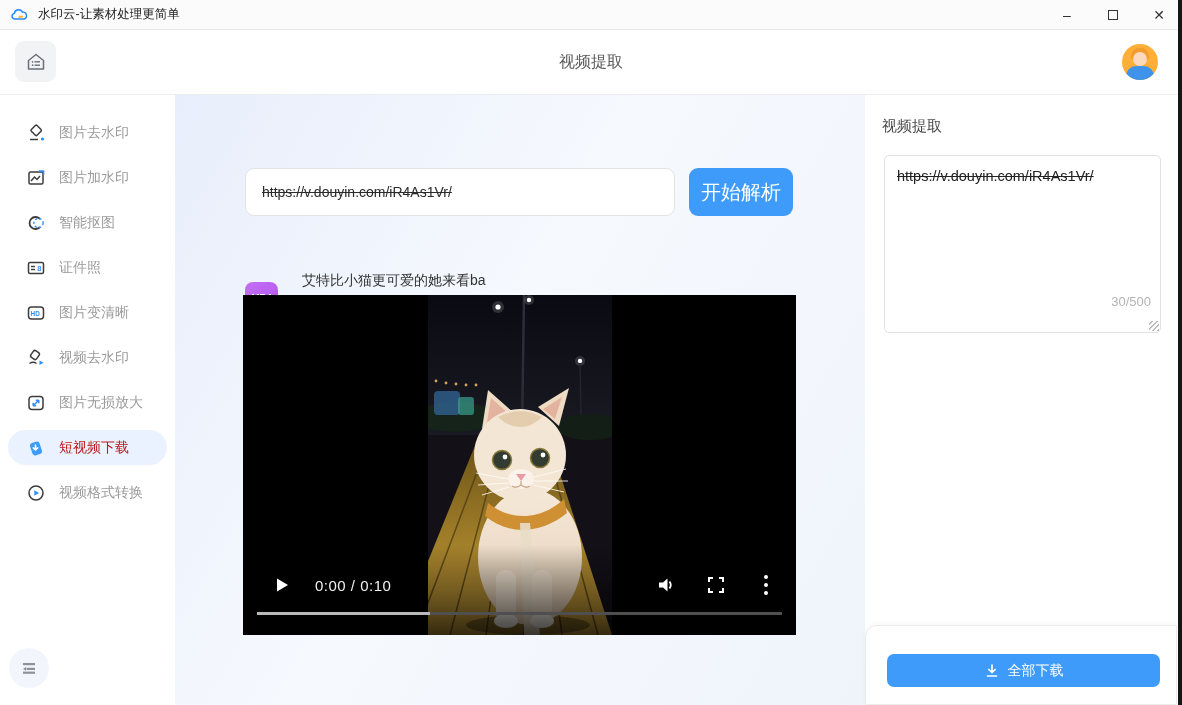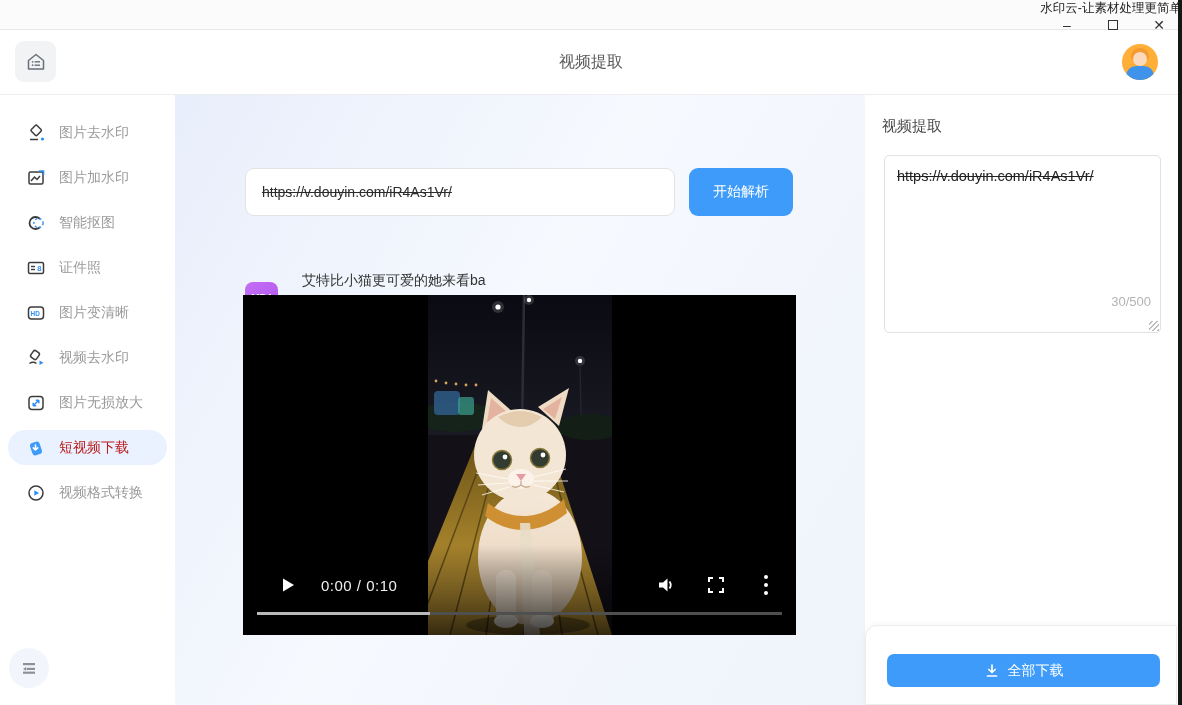--- a/index.html
+++ b/index.html
@@ -2,21 +2,21 @@
 <html><head>
 <meta charset="utf-8">
 <style>
   * { margin:0; padding:0; box-sizing:border-box; }
   html,body { width:1182px; height:705px; overflow:hidden;
     font-family:"Liberation Sans","DejaVu Sans",sans-serif; background:#fff; }
   .app { position:relative; width:1182px; height:705px; background:#fff; }
 
   
   .titlebar { position:absolute; left:0; top:0; width:1182px; height:30px;
-    background:#fbfbfb; border-bottom:1px solid #e7e7e7; display:flex; align-items:flex-end;flex-direction:column; }
+    background:#fbfbfb; border-bottom:1px solid #e7e7e7; display:flex; align-items:center; }
   .app-logo { width:20px; height:16px; margin-left:10px; }
   .app-title { font-size:12.5px; color:#222; margin-left:8px; }
   .win-controls { margin-left:auto; display:flex; height:100%; }
   .win-btn { width:46px; height:100%; display:flex; align-items:center; justify-content:center;
     font-size:14px; color:#333; cursor:default; }
   .win-btn .sq { width:10px; height:10px; border:1px solid #333; }
 
   
   .header { position:absolute; left:0; top:30px; width:1182px; height:65px;
     background:#fff; border-bottom:1px solid #ededed; }
@@ -47,34 +47,34 @@
 
   
   .main { position:absolute; left:175px; top:95px; width:690px; height:610px;
     background:linear-gradient(120deg,#e8eefb 0%,#f6f9fe 45%,#eff4fb 100%); }
   .url-row { position:absolute; left:70px; top:73px; display:flex; }
   .url-input { width:430px; height:48px; background:#fff; border:1px solid #e3e3e3;
     border-radius:9px; padding:0 16px; font-size:14px; color:#2b2b2b;
     text-decoration:line-through; outline:none;
     font-family:"Liberation Sans","DejaVu Sans",sans-serif; }
   .parse-btn { margin-left:14px; width:104px; height:48px; background:#3e9bfa; border:none;
-    border-radius:9px; color:#fff; font-size:14px; cursor:pointer;
+    border-radius:9px; color:#fff; font-size:20px; cursor:pointer;
     font-family:"Liberation Sans","DejaVu Sans",sans-serif; }
   .result-row { position:absolute; left:70px; top:152px; display:flex; align-items:center; }
   .mp4-badge { width:33px; height:33px; border-radius:8px;
     background:linear-gradient(135deg,#c46ef5,#b257ef); color:#fff; font-size:10px;
     font-weight:bold; display:flex; align-items:center; justify-content:center;margin-top:35px; }
   .video-title { margin-left:24px; font-size:14px; color:#333; }
 
   
   .player { position:absolute; left:68px; top:200px; width:553px; height:340px; background:#000; }
   .video-strip { position:absolute; left:185px; top:0; width:184px; height:340px; }
   .controls-shade { position:absolute; left:0; right:0; bottom:0; height:90px;
     background:linear-gradient(to top, rgba(0,0,0,.75), rgba(0,0,0,0)); }
-  .controls { position:absolute; left:16px; right:0; bottom:30px; height:40px;
+  .controls { position:absolute; left:10px; right:0; bottom:30px; height:40px;
     display:flex; align-items:center; padding:0 18px; }
   .play-btn { width:22px; height:22px; display:flex; align-items:center; justify-content:center; }
   .time { color:#f0f0f0; font-size:15px; margin-left:22px; letter-spacing:.5px; }
   .ctrl-right { margin-left:auto; display:flex; align-items:center; }
   .ctrl-ic { width:24px; height:24px; margin-left:26px; display:flex; align-items:center; justify-content:center; }
   .dots { display:flex; flex-direction:column; }
   .dots i { width:4px; height:4px; border-radius:50%; background:#fff; margin:2px 0; }
   .progress { position:absolute; left:14px; right:14px; bottom:20px; height:3px; background:#4f4f4f; }
   .progress .loaded { height:100%; background:#b9b9b9; }
 

